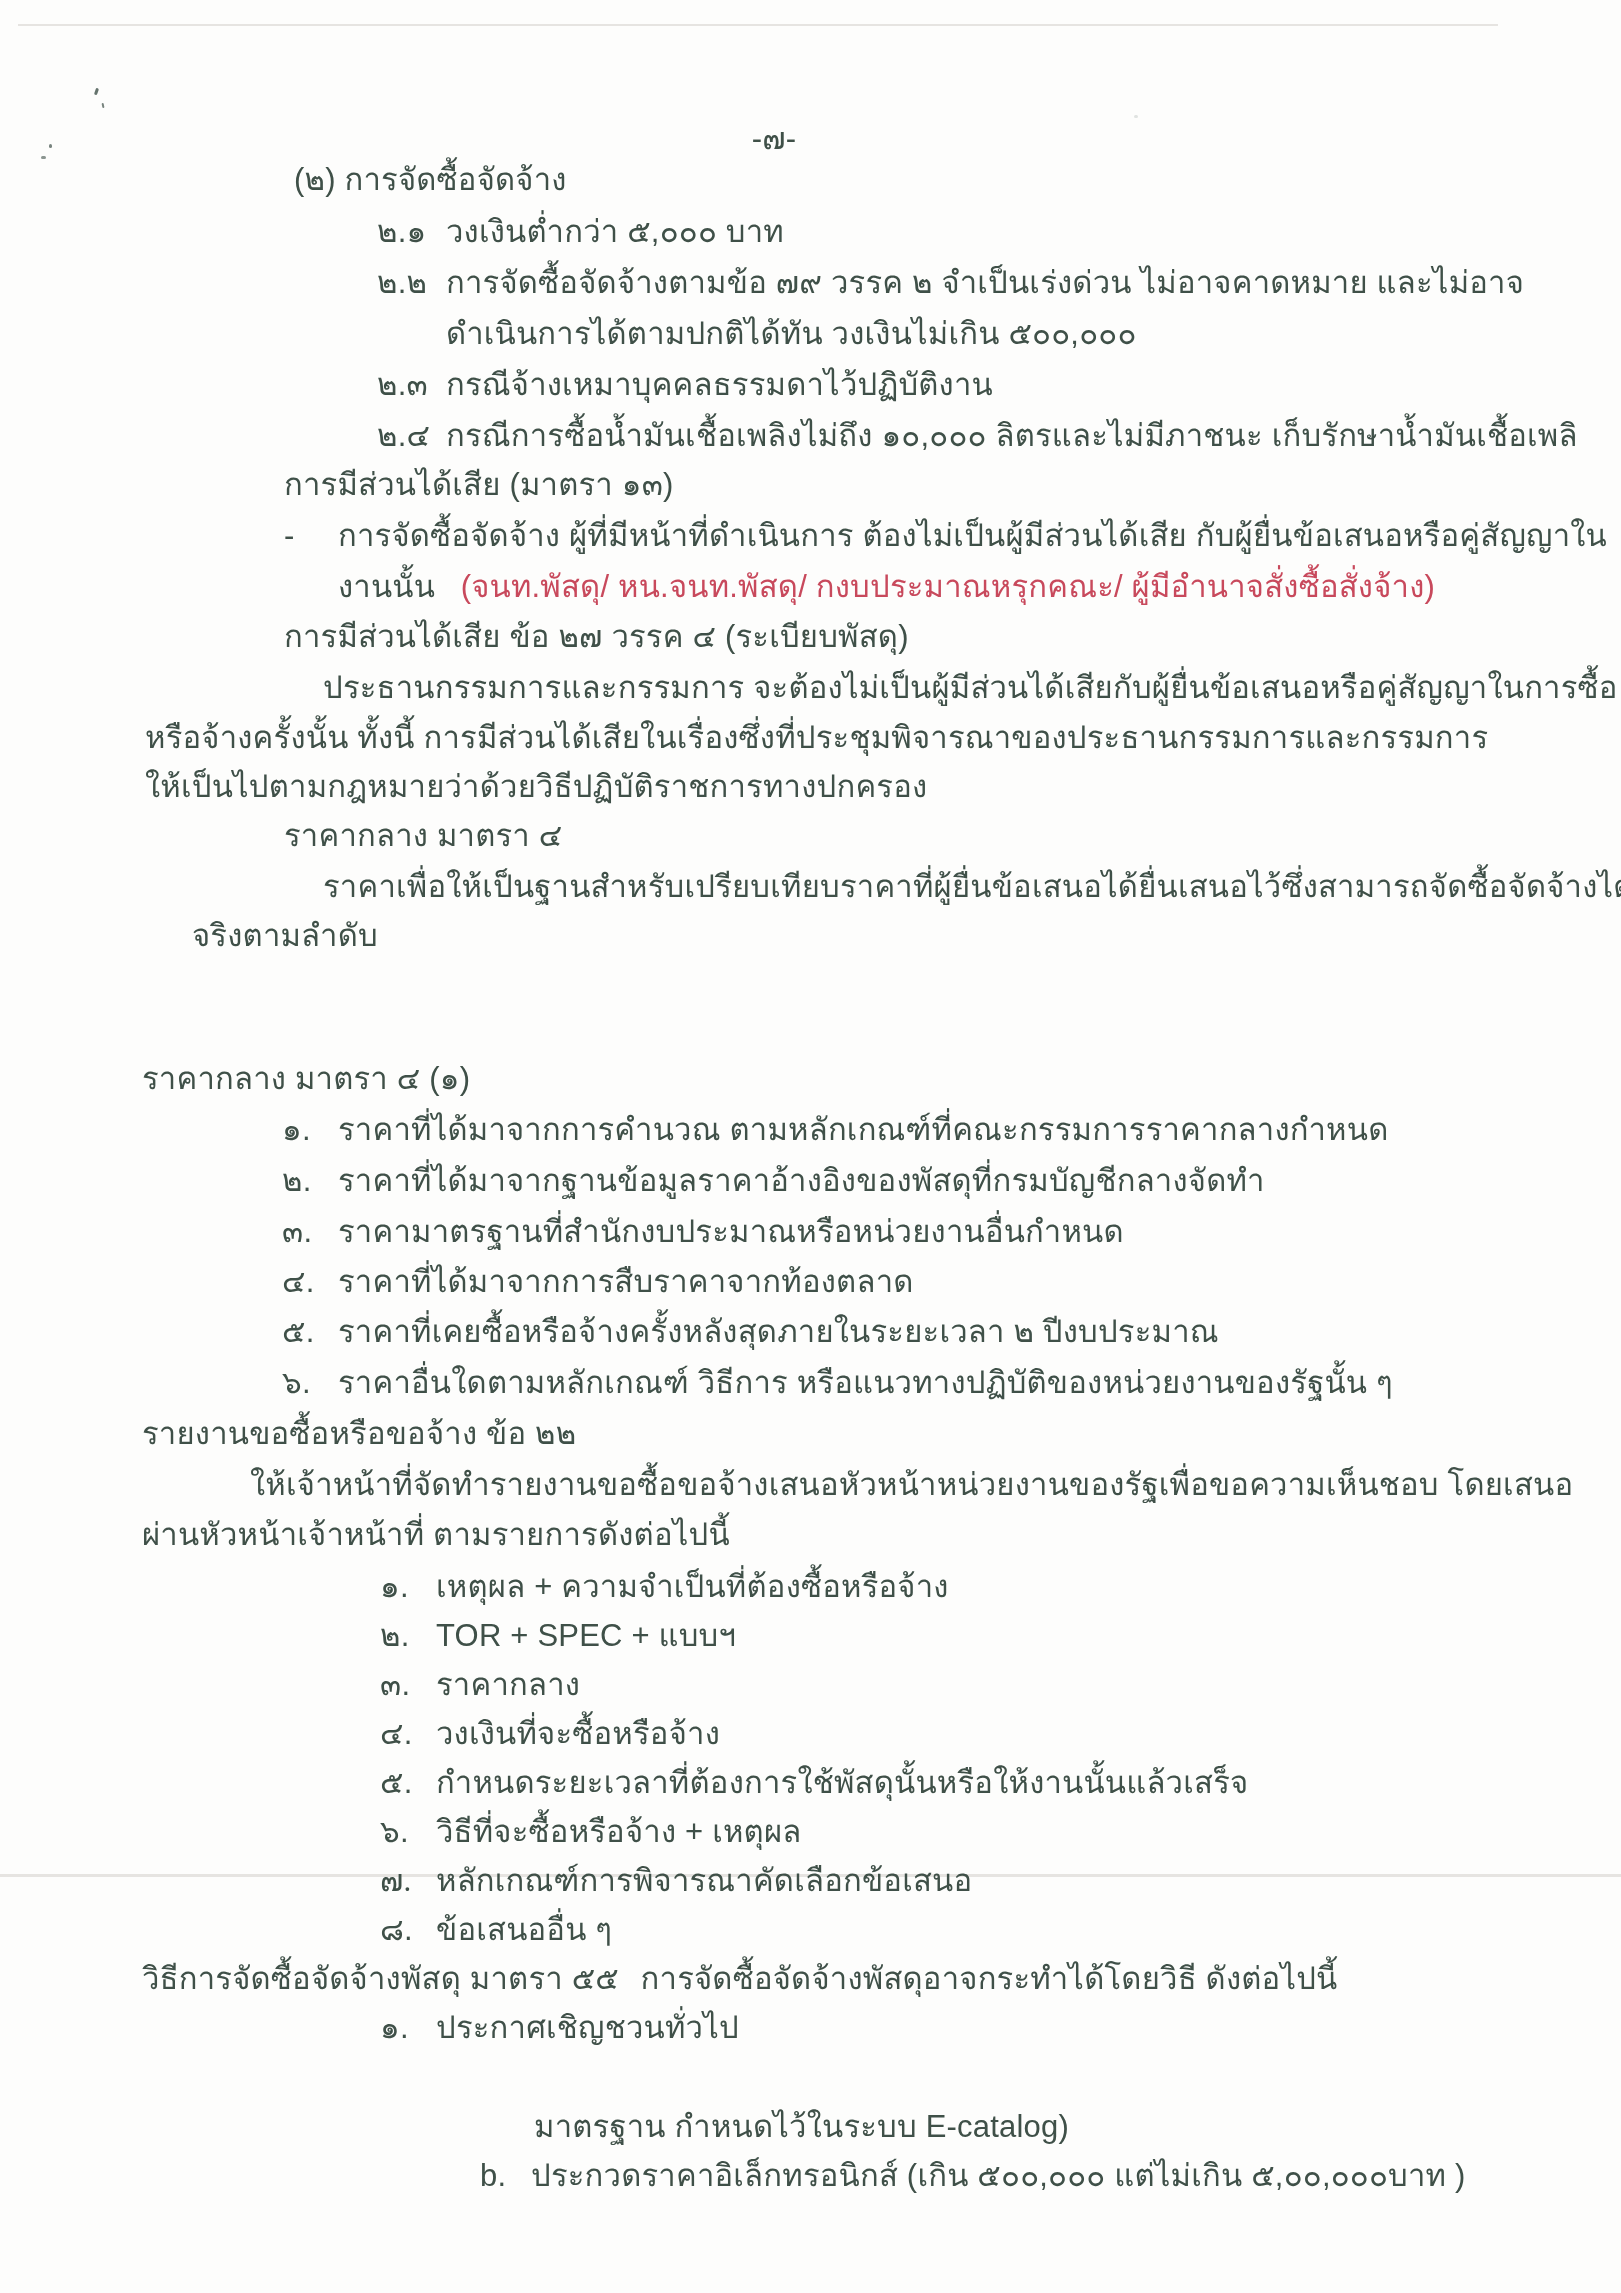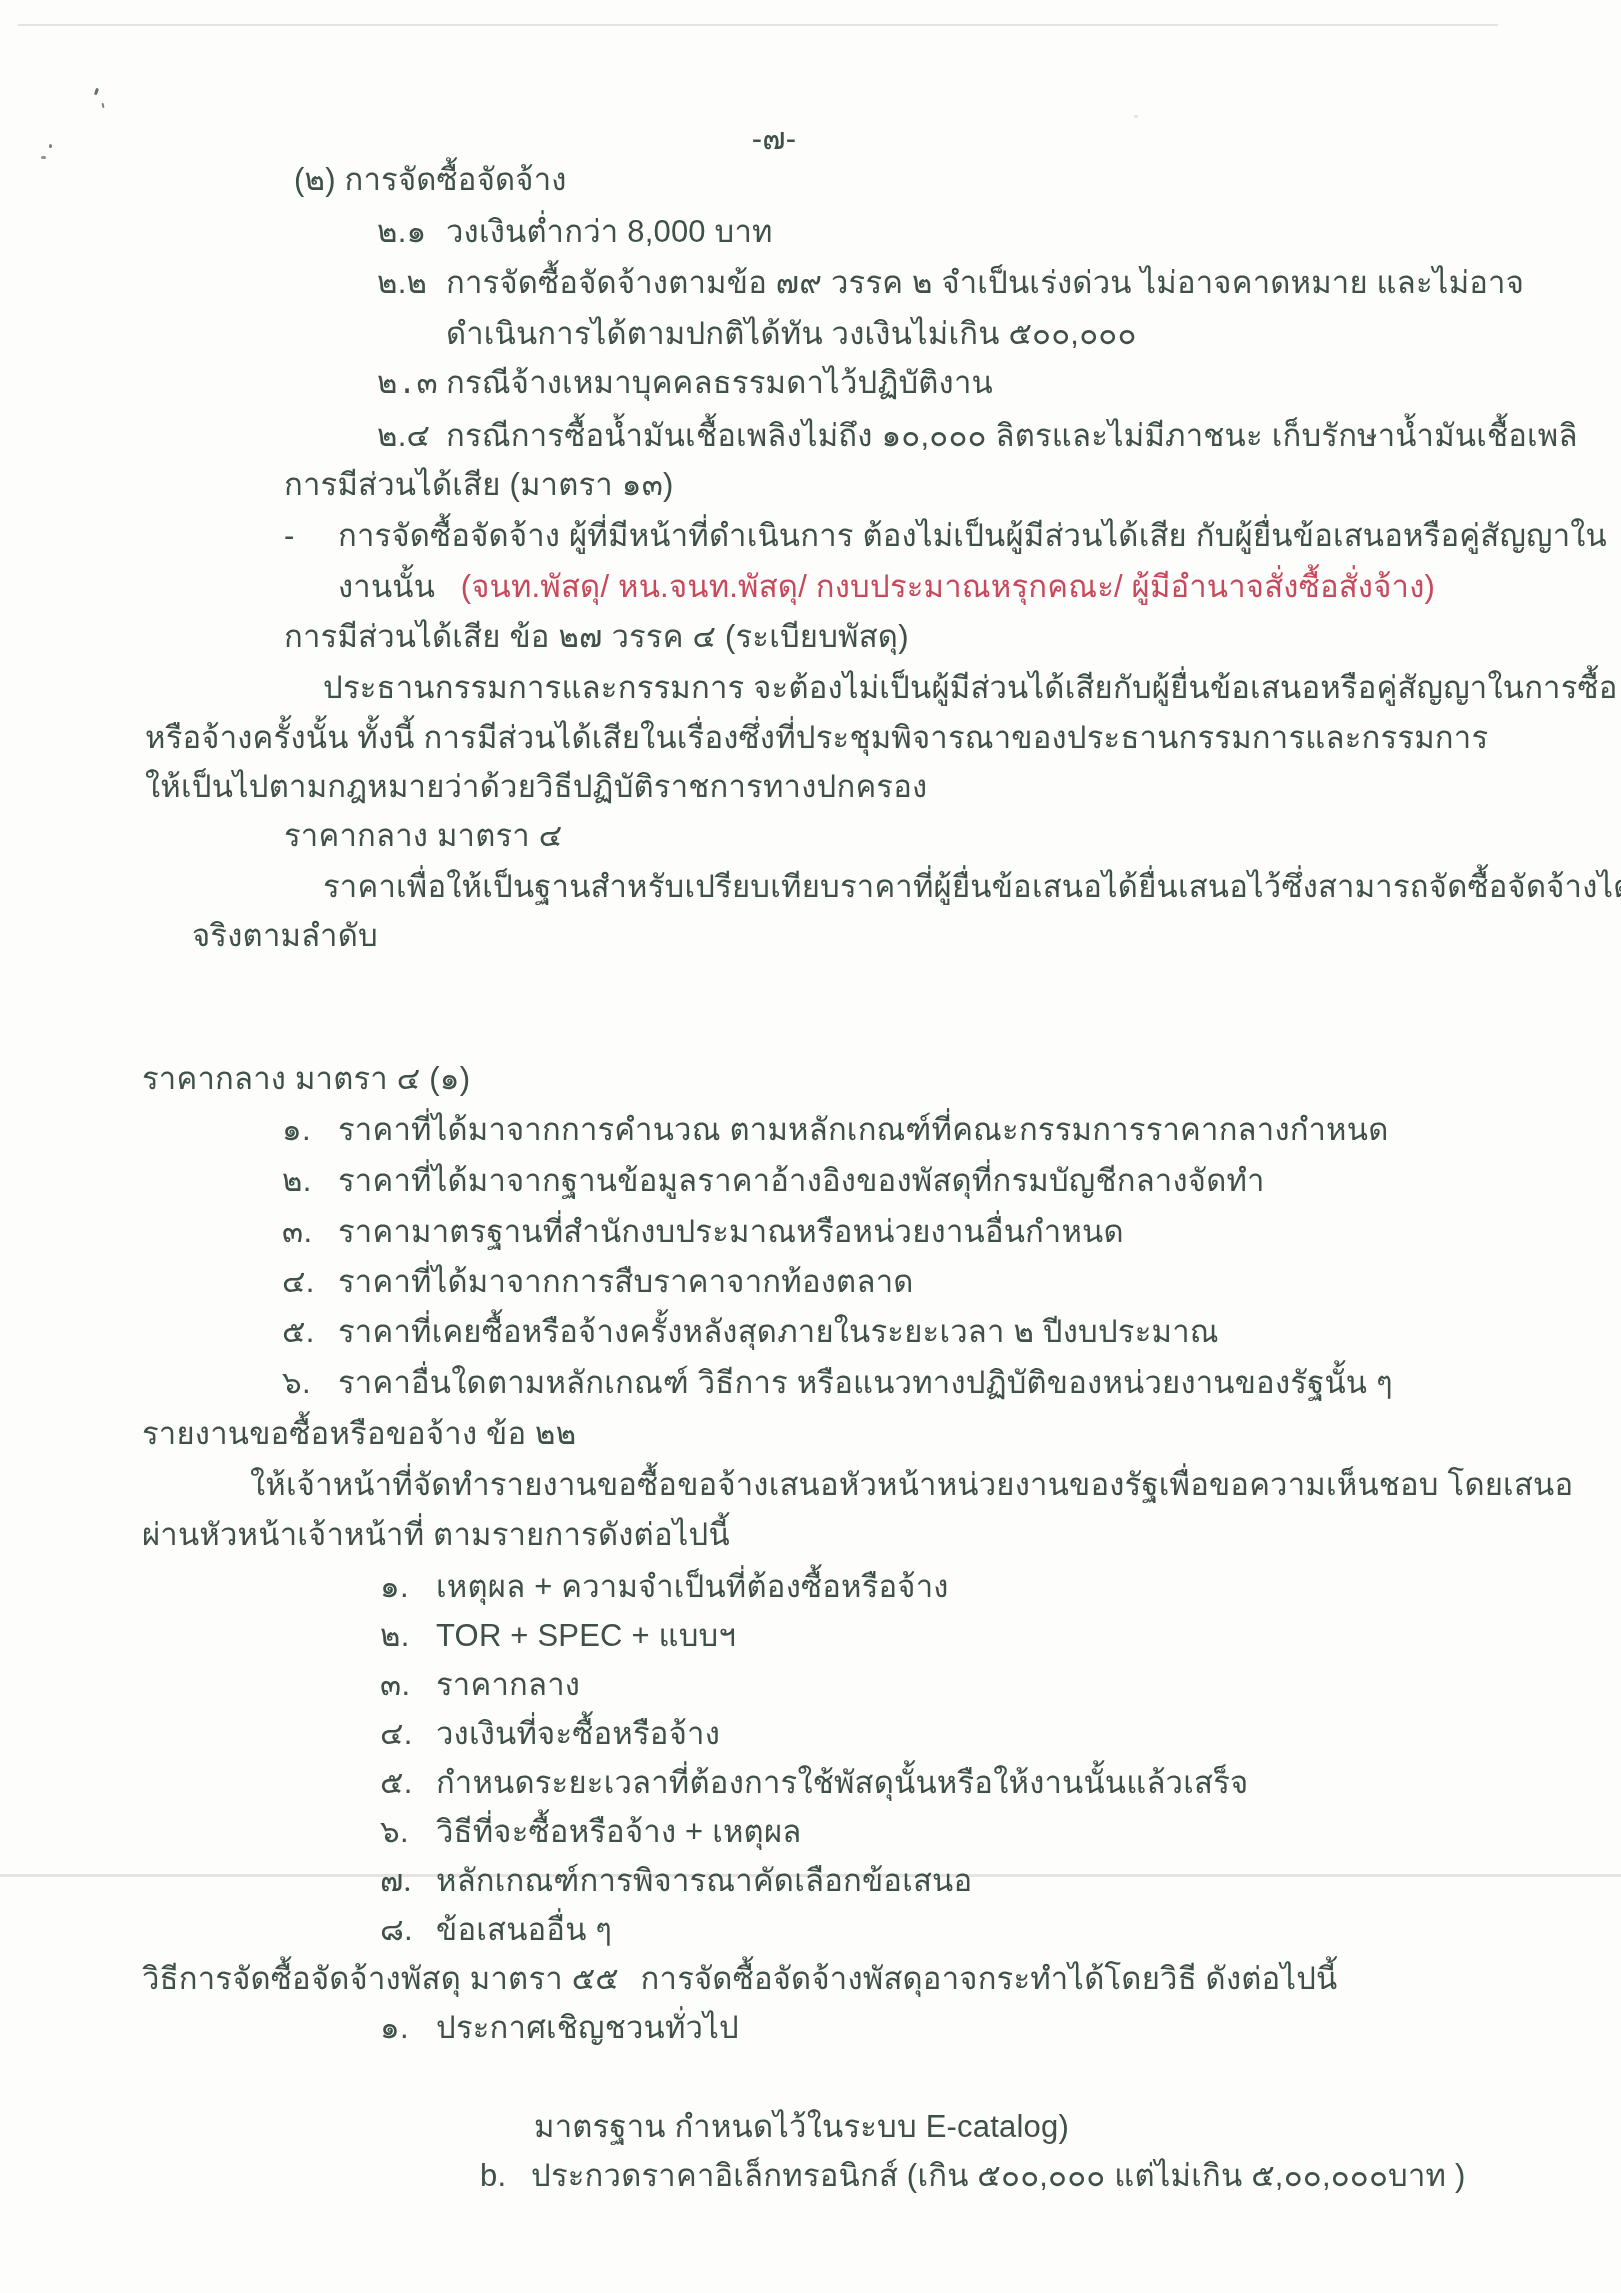--- a/index.html
+++ b/index.html
@@ -54,32 +54,32 @@
 
   <div class="ln pageno" style="top:116px;">
     <span>-๗-</span>
   </div>
 
   <div class="ln" style="top:157px;left:294px;">
     <span>(๒) การจัดซื้อจัดจ้าง</span>
   </div>
 
   <div class="ln" style="top:209px;left:377px;">
-    <span class="num2">๒.๑</span><span>วงเงินต่ำกว่า  8,000  บาท</span>
+    <span class="num2">๒.๑</span><span>วงเงินต่ำกว่า  ๕,๐๐๐  บาท</span>
   </div>
 
   <div class="ln" style="top:260px;left:377px;">
     <span class="num2">๒.๒</span><span>การจัดซื้อจัดจ้างตามข้อ ๗๙ วรรค ๒ จำเป็นเร่งด่วน ไม่อาจคาดหมาย และไม่อาจ</span>
   </div>
 
   <div class="ln" style="top:311px;left:446px;">
     <span>ดำเนินการได้ตามปกติได้ทัน   วงเงินไม่เกิน ๕๐๐,๐๐๐</span>
   </div>
 
-  <div class="ln" style="top:362px;left:377px;font-family:Liberation Mono, monospace;">
+  <div class="ln" style="top:362px;left:377px;">
     <span class="num2">๒.๓</span><span>กรณีจ้างเหมาบุคคลธรรมดาไว้ปฏิบัติงาน</span>
   </div>
 
   <div class="ln" style="top:413px;left:377px;">
     <span class="num2">๒.๔</span><span>กรณีการซื้อน้ำมันเชื้อเพลิงไม่ถึง ๑๐,๐๐๐ ลิตรและไม่มีภาชนะ เก็บรักษาน้ำมันเชื้อเพลิ</span>
   </div>
 
   <div class="ln b" style="top:462px;left:284px;">
     <span>การมีส่วนได้เสีย (มาตรา ๑๓)</span>
   </div>

